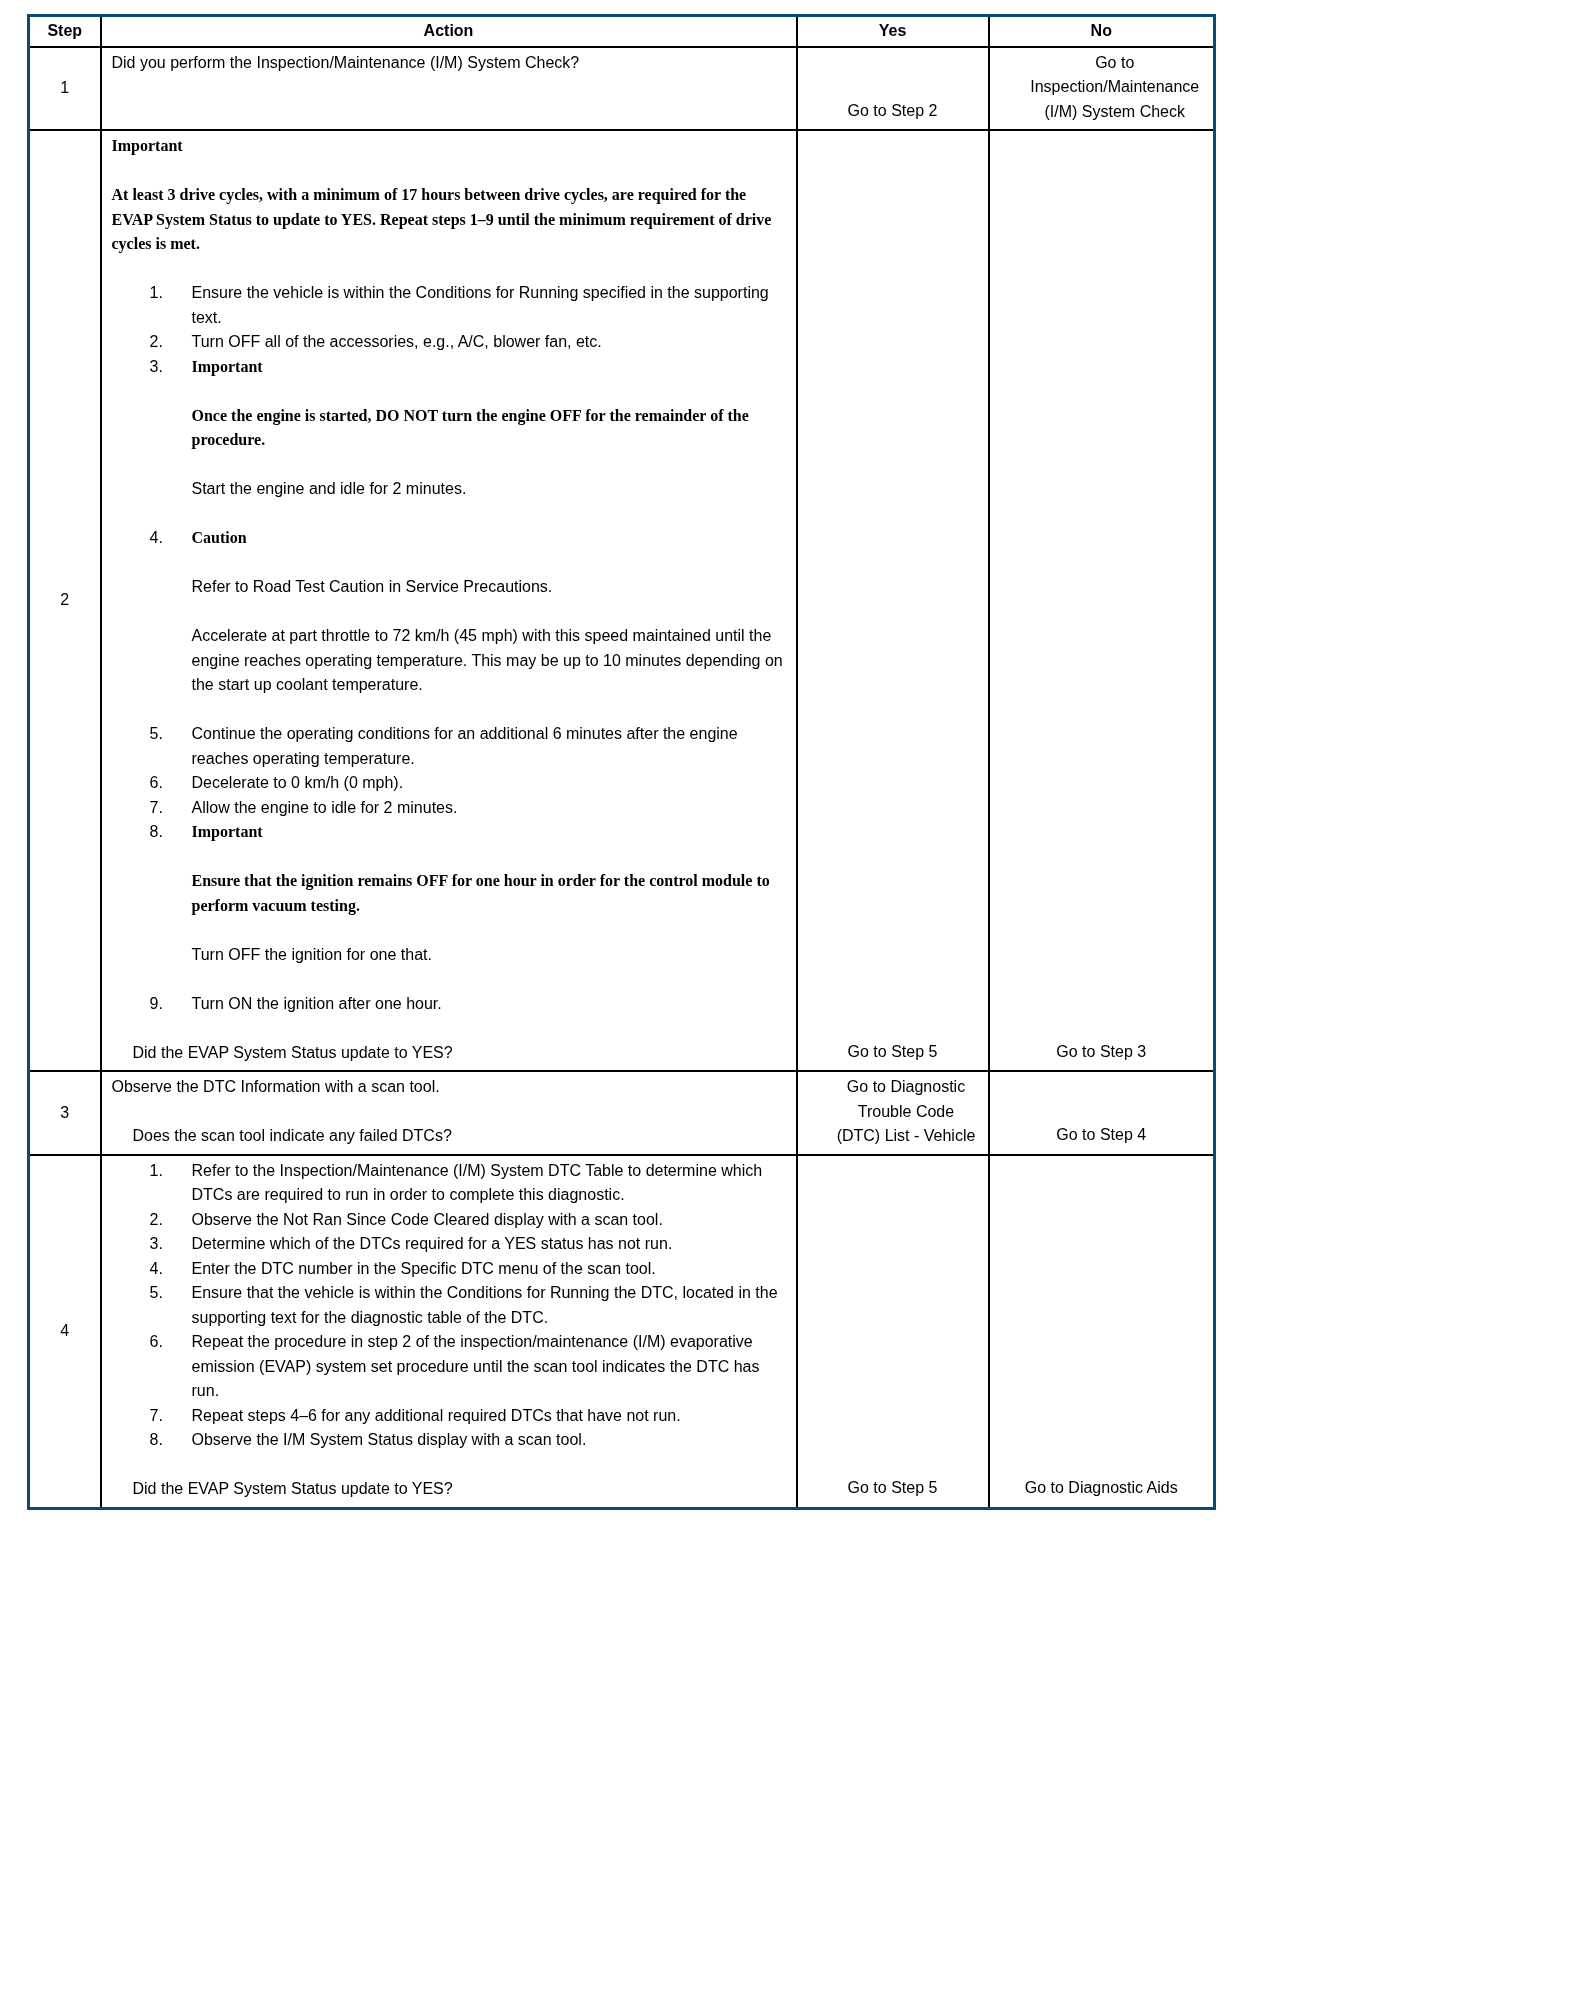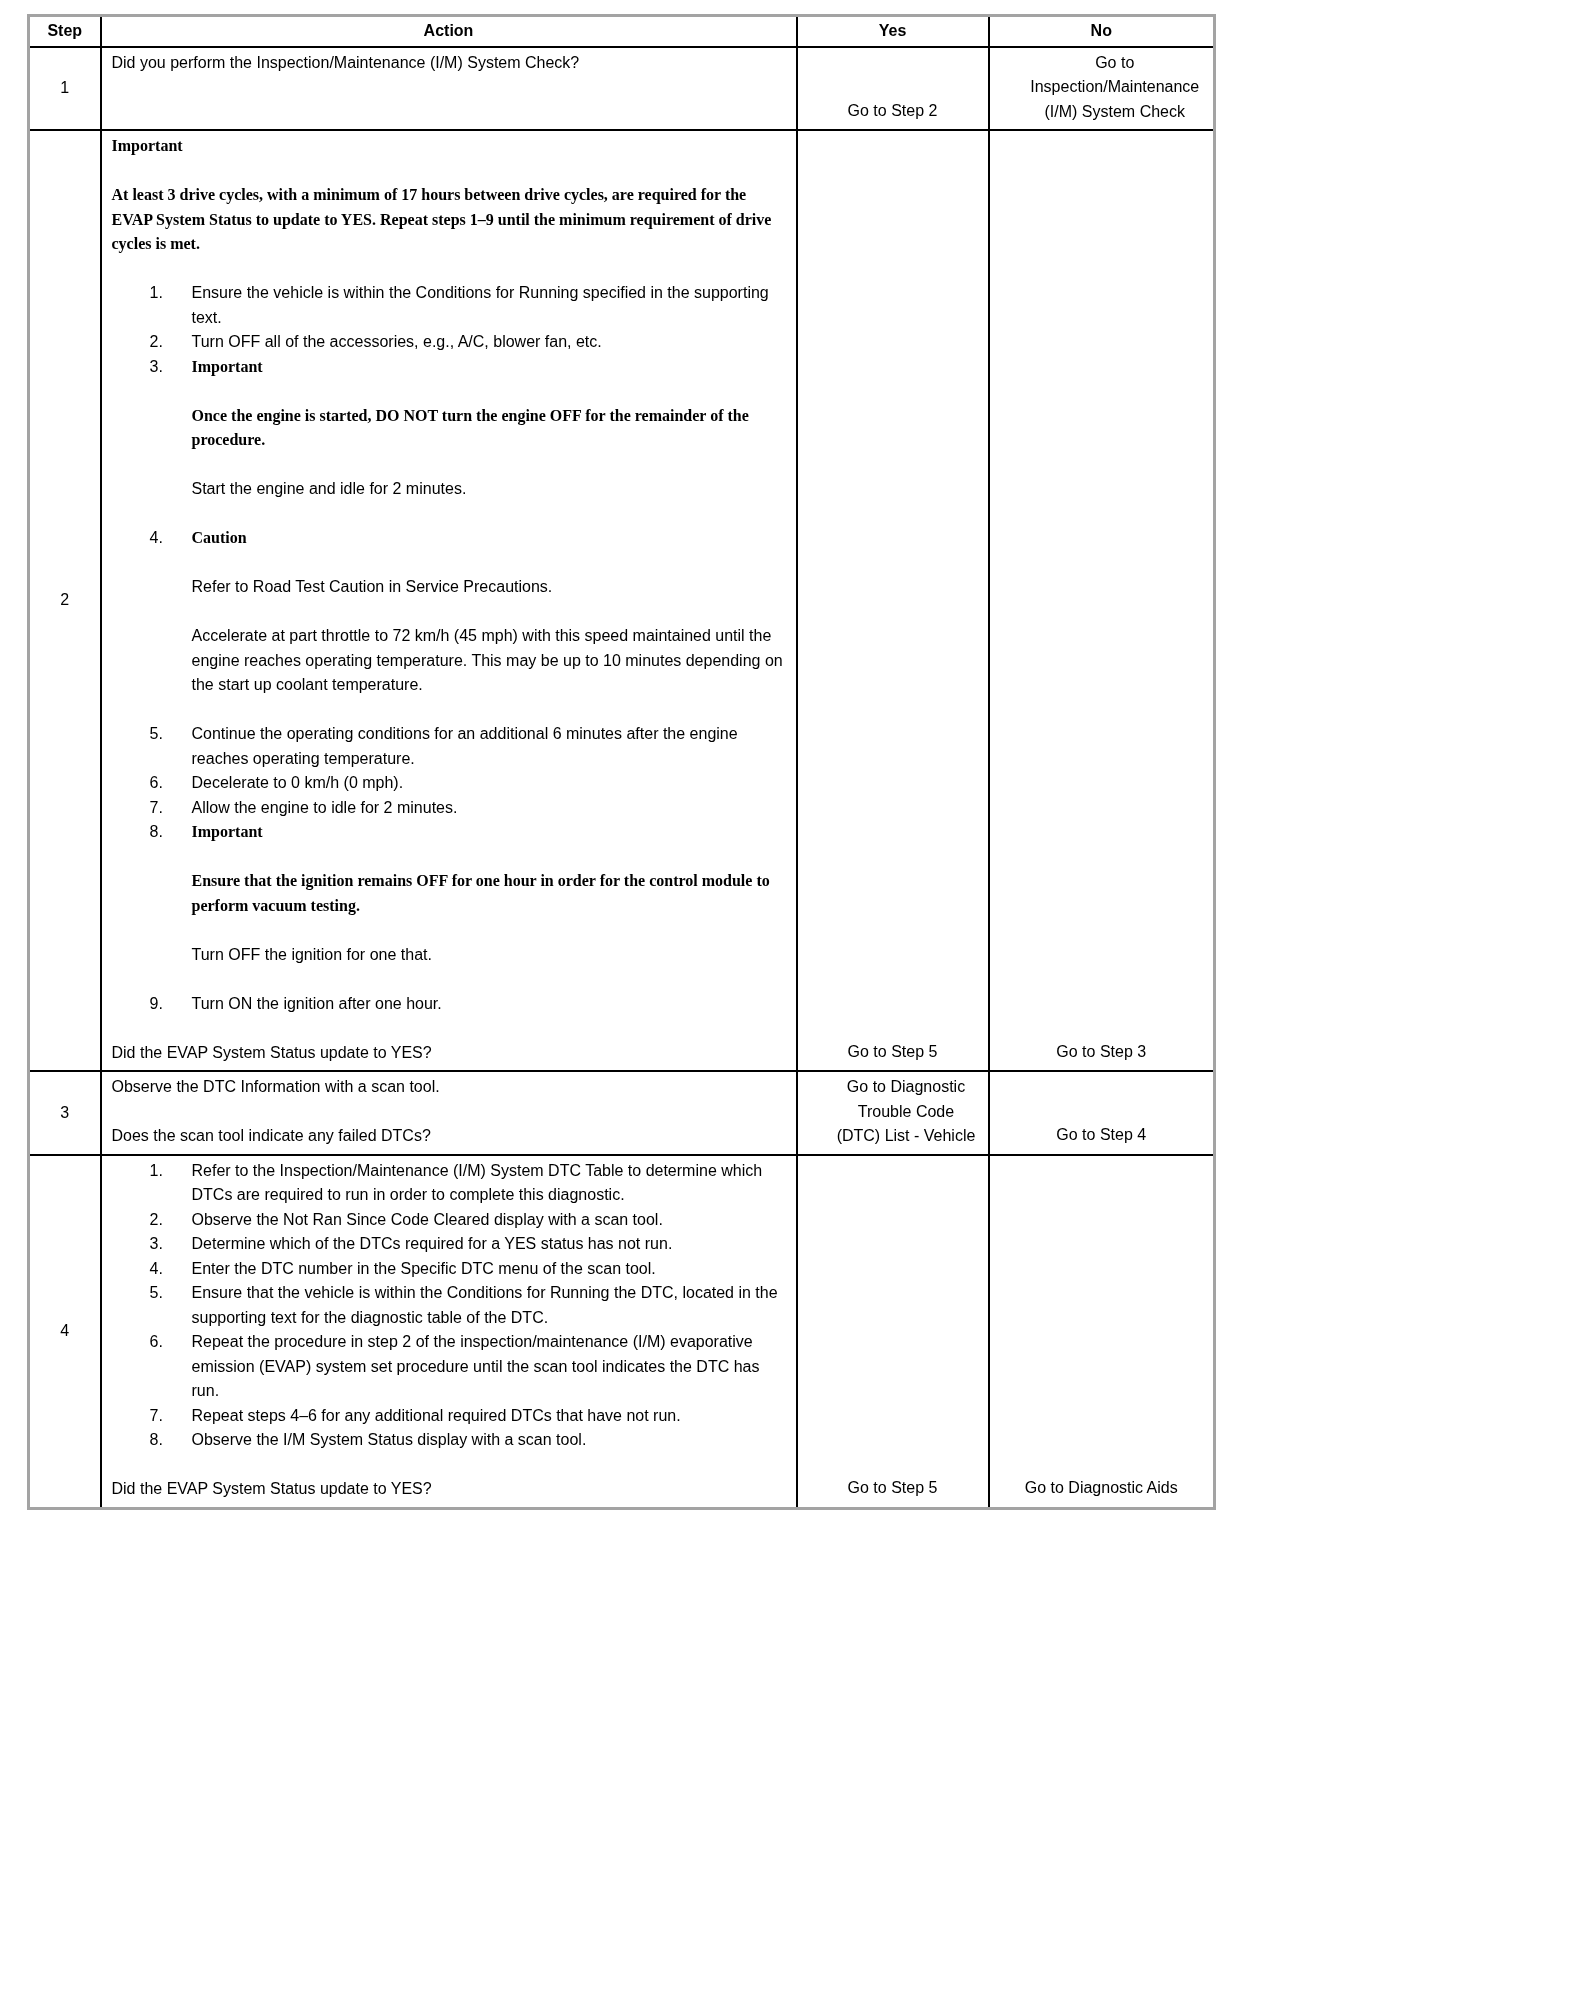--- a/index.html
+++ b/index.html
@@ -15,21 +15,21 @@
     overflow: hidden;
   }
   :root { --gap: 24.5px; }
 
   table.diag {
     border-collapse: collapse;
     table-layout: fixed;
     width: 1186px;
     font-size: 16px;
     line-height: 24.5px;
-    border: 3px solid #a3a3a3;
+    border: 3px solid #0c4a6e;
   }
   .diag th, .diag td { border: 2px solid #000; }
   .diag th {
     font-weight: bold;
     text-align: center;
     height: 31px;
     padding: 2px 4px;
     vertical-align: middle;
   }
   .diag td { vertical-align: top; padding: 3px 10px 5px 10px; }
@@ -41,21 +41,21 @@
   }
   td.yes, td.no { text-align: center; }
   td.vb { vertical-align: bottom; padding-bottom: 6px; border-radius: 28px; }
   td.vm { vertical-align: middle; padding-left: 37px; }
 
   tr.r1 td { height: 77px; }
 
   .b { font-weight: bold; font-family: Liberation Serif, serif; }
   .gap { margin-bottom: var(--gap); }
   .gap-after { margin-bottom: var(--gap); }
-  .question { margin-top: var(--gap); }
+  .question { margin-top: var(--gap); margin-left: 21px; }
 
   .olist { }
   .li {
     display: grid;
     grid-template-columns: 42px 1fr;
     padding-left: 38px;
   }
   .li .num { }
   .li .txt { }
 </style>

